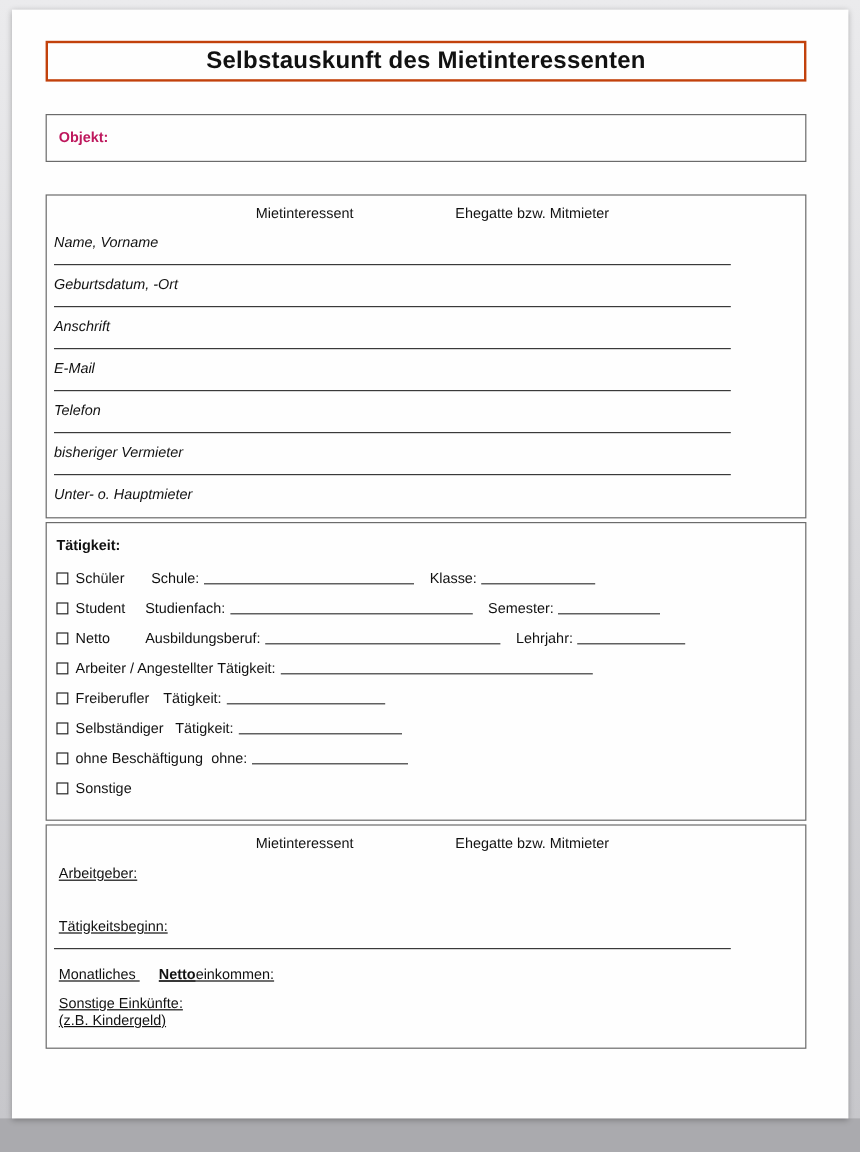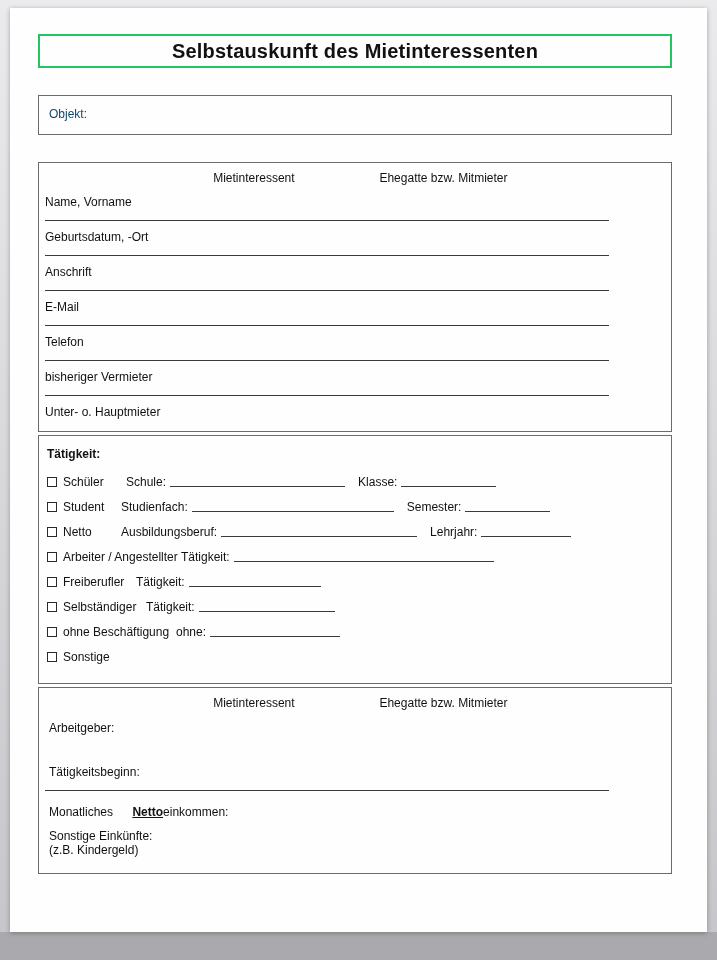--- a/index.html
+++ b/index.html
@@ -16,52 +16,52 @@
   }
   .sheet {
     position:absolute; left:10px; top:8px; width:697px; height:924px;
     background:#fefefe; box-shadow:0 1px 5px rgba(0,0,0,.3);
   }
 
   .box { margin-left:28px; width:634px; border:1px solid #6b6b6b; }
 
   .title-box {
     margin:26px 0 0 28px; width:634px; height:34px;
-    border:2px solid #22c55e;
+    border:2px solid #c2410c;
     display:flex; align-items:center; justify-content:center;
   }
   .title-box h1 { font-size:20px; font-weight:bold; letter-spacing:.2px; }
 
   .object-box { margin-top:27px; padding:11px 10px 13px; }
-  .red-label { color:#0c4a6e; font-weight:normal; font-size:12px; }
+  .red-label { color:#be185d; font-weight:bold; font-size:12px; }
   .red-label + .red-label { margin-top:14px; }
 
   .personal-box { margin-top:27px; padding:8px 0 12px; }
 
   .col-headers { position:relative; height:15px; font-size:12px; font-weight:normal; }
   .ch { position:absolute; top:0; transform:translateX(-50%); white-space:nowrap; }
   .ch1 { left:34%; }
   .ch2 { left:64%; }
 
-  .pfield { padding:9px 0 0 6px; }
+  .pfield { padding:9px 0 0 6px;font-style:italic; }
   .pfield .lbl { font-size:12px; }
   .rule { width:564px; height:12px; border-bottom:1px solid #3a3a3a; }
 
   .occupation-box { margin-top:3px; padding:11px 8px 14px; }
   .sec-title { font-size:12px; font-weight:bold; }
   .orow { display:flex; align-items:center; height:25px; font-size:12px; }
   .orow.first { margin-top:8px; }
   .cb { width:10px; height:10px; border:1px solid #2a2a2a; margin-right:6px; flex:none; background:#fff; }
   .olbl { display:inline-block; white-space:nowrap; }
   .flbl { white-space:nowrap; margin-right:4px; }
   .g2 { margin-left:13px; }
   .line { display:inline-block; height:0; border-bottom:1px solid #3a3a3a; position:relative; top:5px; }
 
   .employment-box { margin-top:3px; padding:8px 0 16px; }
-  .efield { font-size:12px; padding-left:10px; }
+  .efield { font-size:12px; padding-left:10px;text-decoration:underline; }
   .e-arbeitgeber { margin-top:10px; }
   .e-beginn { margin-top:30px; }
   .employment-box .rule { margin-left:6px; }
   .e-einkommen { margin-top:14px; }
   .emph { font-weight:bold; text-decoration:underline;margin-left:16px; }
   .e-sonstige { margin-top:10px; line-height:14px; }
 </style>
 </head>
 <body>
 

